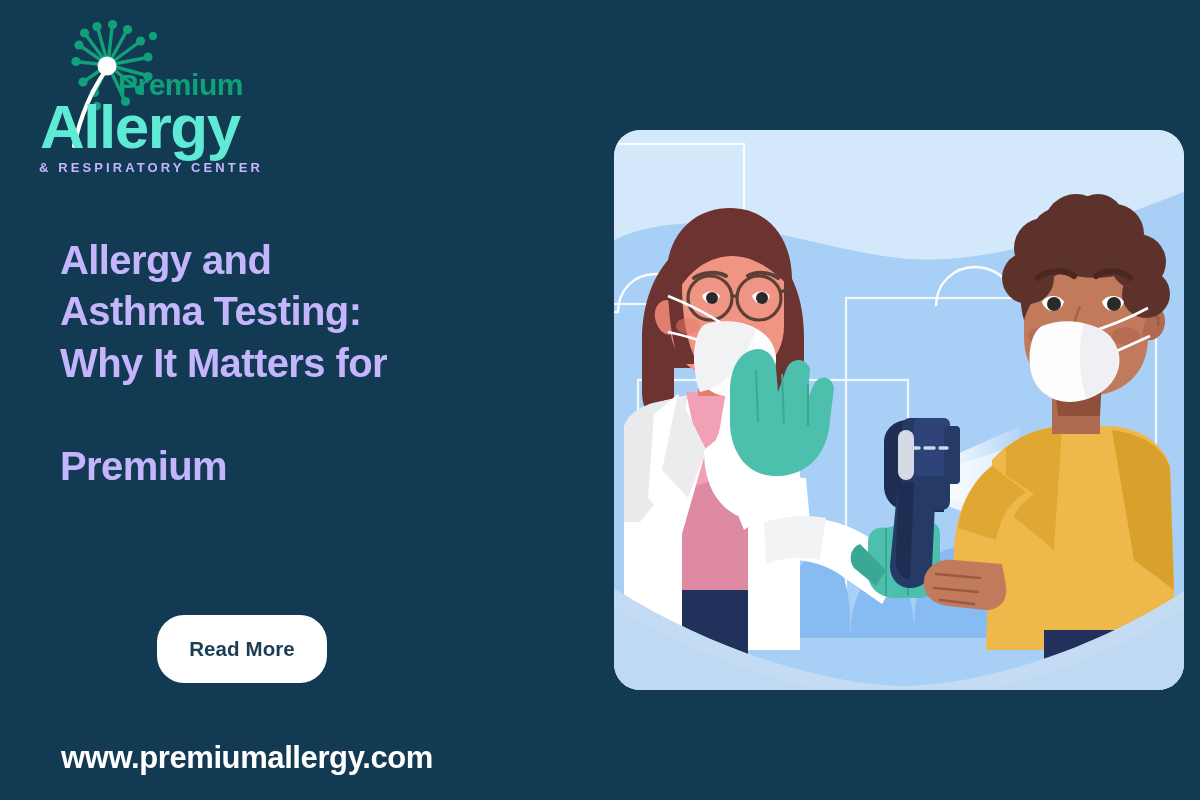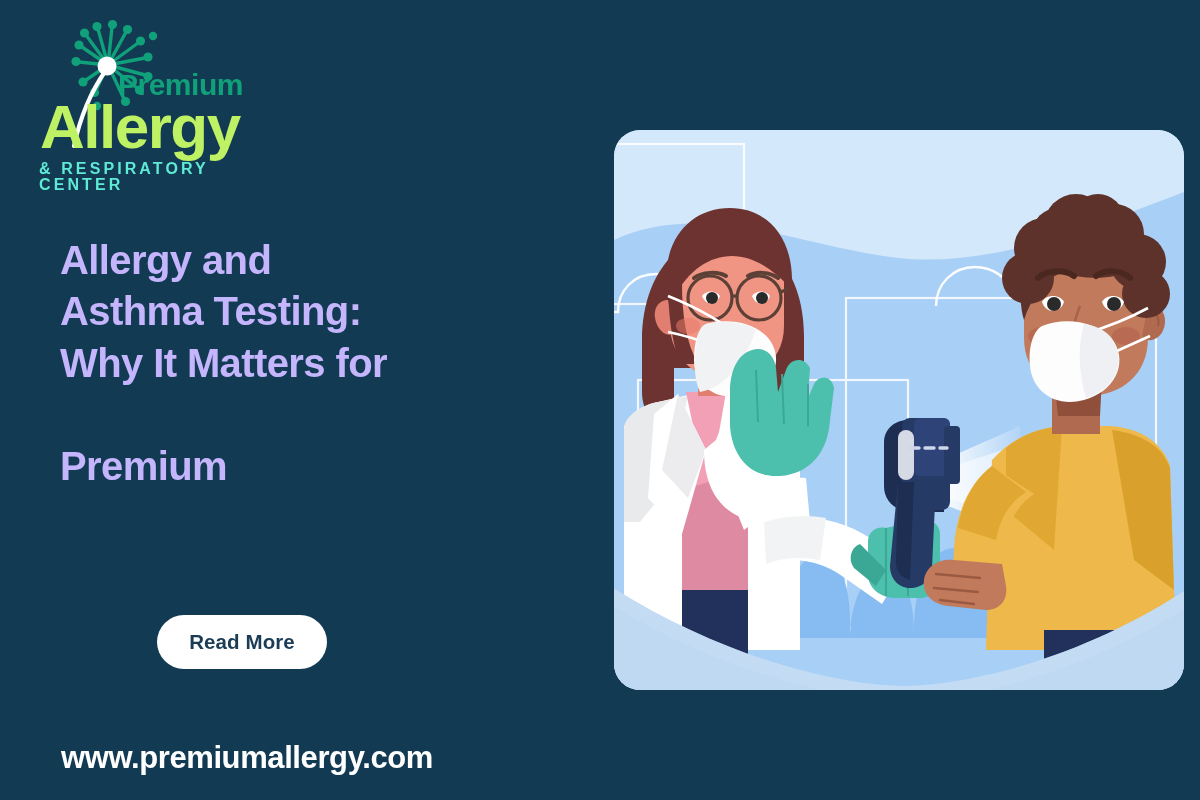--- a/index.html
+++ b/index.html
@@ -40,31 +40,31 @@
     color: #10a07a;
     letter-spacing: -0.5px;
     line-height: 1;
   }
   #logo-allergy {
     position: absolute;
     left: 4px;
     top: 78px;
     font-size: 62px;
     font-weight: bold;
-    color: #bef264;
+    color: #5eead4;
     letter-spacing: -1.5px;
     line-height: 1;
   }
   #logo-sub {
     position: absolute;
     left: 3px;
     top: 143px;
-    font-size: 16px;
-    font-weight: bold;
-    color: #5eead4;
+    font-size: 13px;
+    font-weight: bold;
+    color: #c4b5fd;
     letter-spacing: 3.1px;
     line-height: 1;
   }
 
   
   #headline {
     position: absolute;
     left: 60px;
     top: 208px;
     width: 530px;
@@ -74,21 +74,21 @@
     line-height: 1.29;
     letter-spacing: -0.6px;
   }
 
   
   #read-more-button {
     position: absolute;
     left: 157px;
     top: 615px;
     width: 170px;
-    height: 54px;
+    height: 68px;
     border-radius: 27px;
     background: #ffffff;
     border: none;
     cursor: pointer;
     display: flex;
     align-items: center;
     justify-content: center;
     padding: 0;
   }
   #read-more-label {

